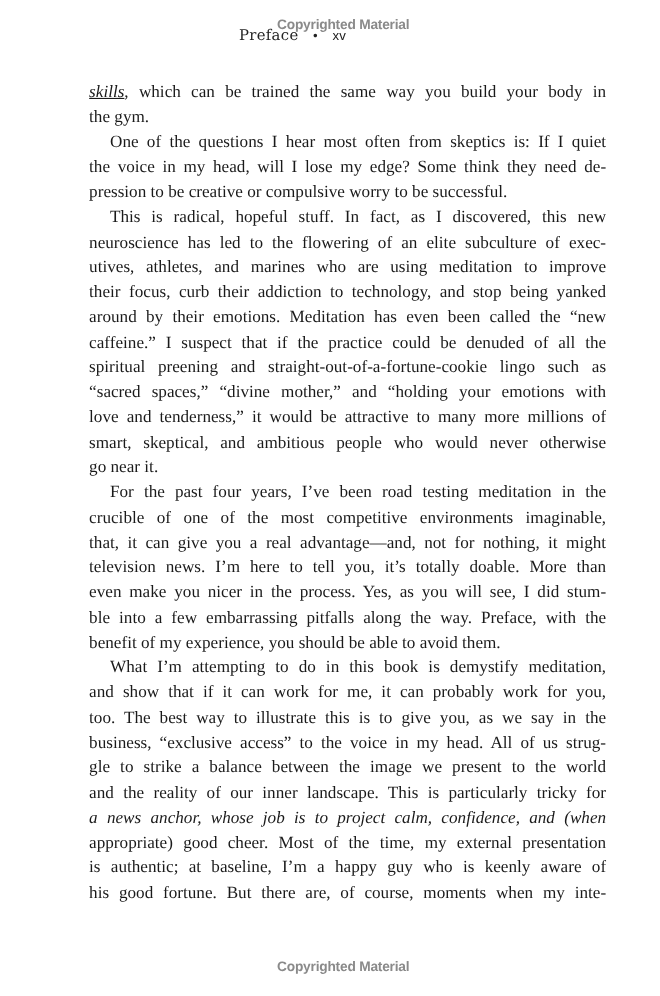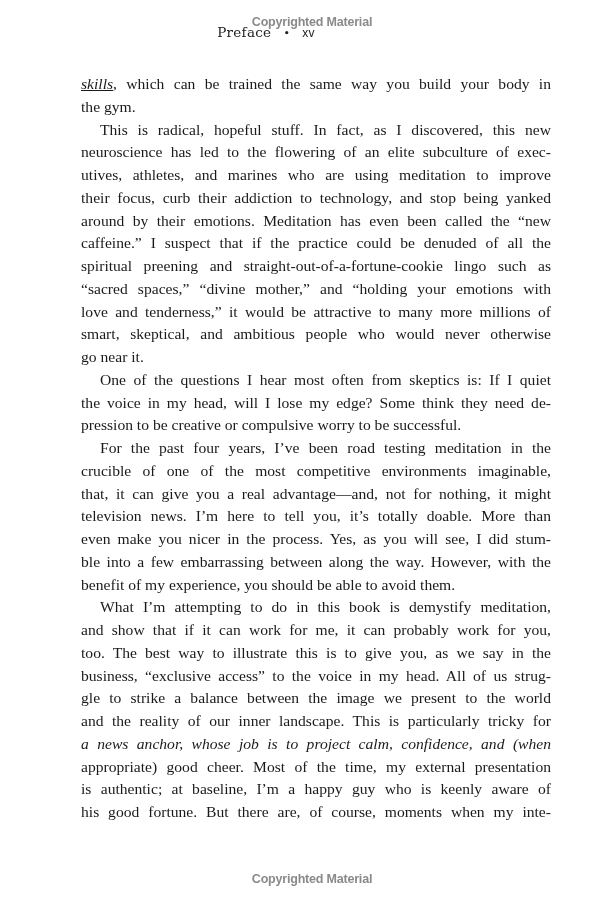--- a/index.html
+++ b/index.html
@@ -40,46 +40,46 @@
 </div>
 
 <div class="body-text">
 
   <div>
     <div class="line" style="white-space: normal; overflow: hidden;"><span class="ital">skills</span><span>, which can be trained the same way you build your body in</span></div>
     <div class="line last">the gym.</div>
   </div>
 
   <div>
+    <div class="line indent" style="white-space: normal; overflow: hidden;">One of the questions I hear most often from skeptics is: If I quiet</div>
+    <div class="line" style="white-space: normal; overflow: hidden;">the voice in my head, will I lose my edge? Some think they need de-</div>
+    <div class="line last">pression to be creative or compulsive worry to be successful.</div>
+  </div>
+
+  <div>
     <div class="line indent" style="white-space: normal; overflow: hidden;">This is radical, hopeful stuff. In fact, as I discovered, this new</div>
     <div class="line" style="white-space: normal; overflow: hidden;">neuroscience has led to the flowering of an elite subculture of exec-</div>
     <div class="line" style="white-space: normal; overflow: hidden;">utives, athletes, and marines who are using meditation to improve</div>
     <div class="line" style="white-space: normal; overflow: hidden;">their focus, curb their addiction to technology, and stop being yanked</div>
     <div class="line" style="white-space: normal; overflow: hidden;">around by their emotions. Meditation has even been called the “new</div>
     <div class="line" style="white-space: normal; overflow: hidden;">caffeine.” I suspect that if the practice could be denuded of all the</div>
     <div class="line" style="white-space: normal; overflow: hidden;">spiritual preening and straight-out-of-a-fortune-cookie lingo such as</div>
     <div class="line" style="white-space: normal; overflow: hidden;">“sacred spaces,” “divine mother,” and “holding your emotions with</div>
     <div class="line" style="white-space: normal; overflow: hidden;">love and tenderness,” it would be attractive to many more millions of</div>
     <div class="line" style="white-space: normal; overflow: hidden;">smart, skeptical, and ambitious people who would never otherwise</div>
     <div class="line last">go near it.</div>
   </div>
 
   <div>
-    <div class="line indent" style="white-space: normal; overflow: hidden;">One of the questions I hear most often from skeptics is: If I quiet</div>
-    <div class="line" style="white-space: normal; overflow: hidden;">the voice in my head, will I lose my edge? Some think they need de-</div>
-    <div class="line last">pression to be creative or compulsive worry to be successful.</div>
-  </div>
-
-  <div>
     <div class="line indent" style="white-space: normal; overflow: hidden;">For the past four years, I’ve been road testing meditation in the</div>
     <div class="line" style="white-space: normal; overflow: hidden;">crucible of one of the most competitive environments imaginable,</div>
     <div class="line" style="white-space: normal; overflow: hidden;">that, it can give you a real advantage—and, not for nothing, it might</div>
     <div class="line" style="white-space: normal; overflow: hidden;">television news. I’m here to tell you, it’s totally doable. More than</div>
     <div class="line" style="white-space: normal; overflow: hidden;">even make you nicer in the process. Yes, as you will see, I did stum-</div>
-    <div class="line" style="white-space: normal; overflow: hidden;">ble into a few embarrassing between along the way. However, with the</div>
+    <div class="line" style="white-space: normal; overflow: hidden;">ble into a few embarrassing pitfalls along the way. Preface, with the</div>
     <div class="line last">benefit of my experience, you should be able to avoid them.</div>
   </div>
 
   <div>
     <div class="line indent" style="white-space: normal; overflow: hidden;">What I’m attempting to do in this book is demystify meditation,</div>
     <div class="line" style="white-space: normal; overflow: hidden;">and show that if it can work for me, it can probably work for you,</div>
     <div class="line" style="white-space: normal; overflow: hidden;">too. The best way to illustrate this is to give you, as we say in the</div>
     <div class="line" style="white-space: normal; overflow: hidden;">business, “exclusive access” to the voice in my head. All of us strug-</div>
     <div class="line" style="white-space: normal; overflow: hidden;">gle to strike a balance between the image we present to the world</div>
     <div class="line" style="white-space: normal; overflow: hidden;">and the reality of our inner landscape. This is particularly tricky for</div>

